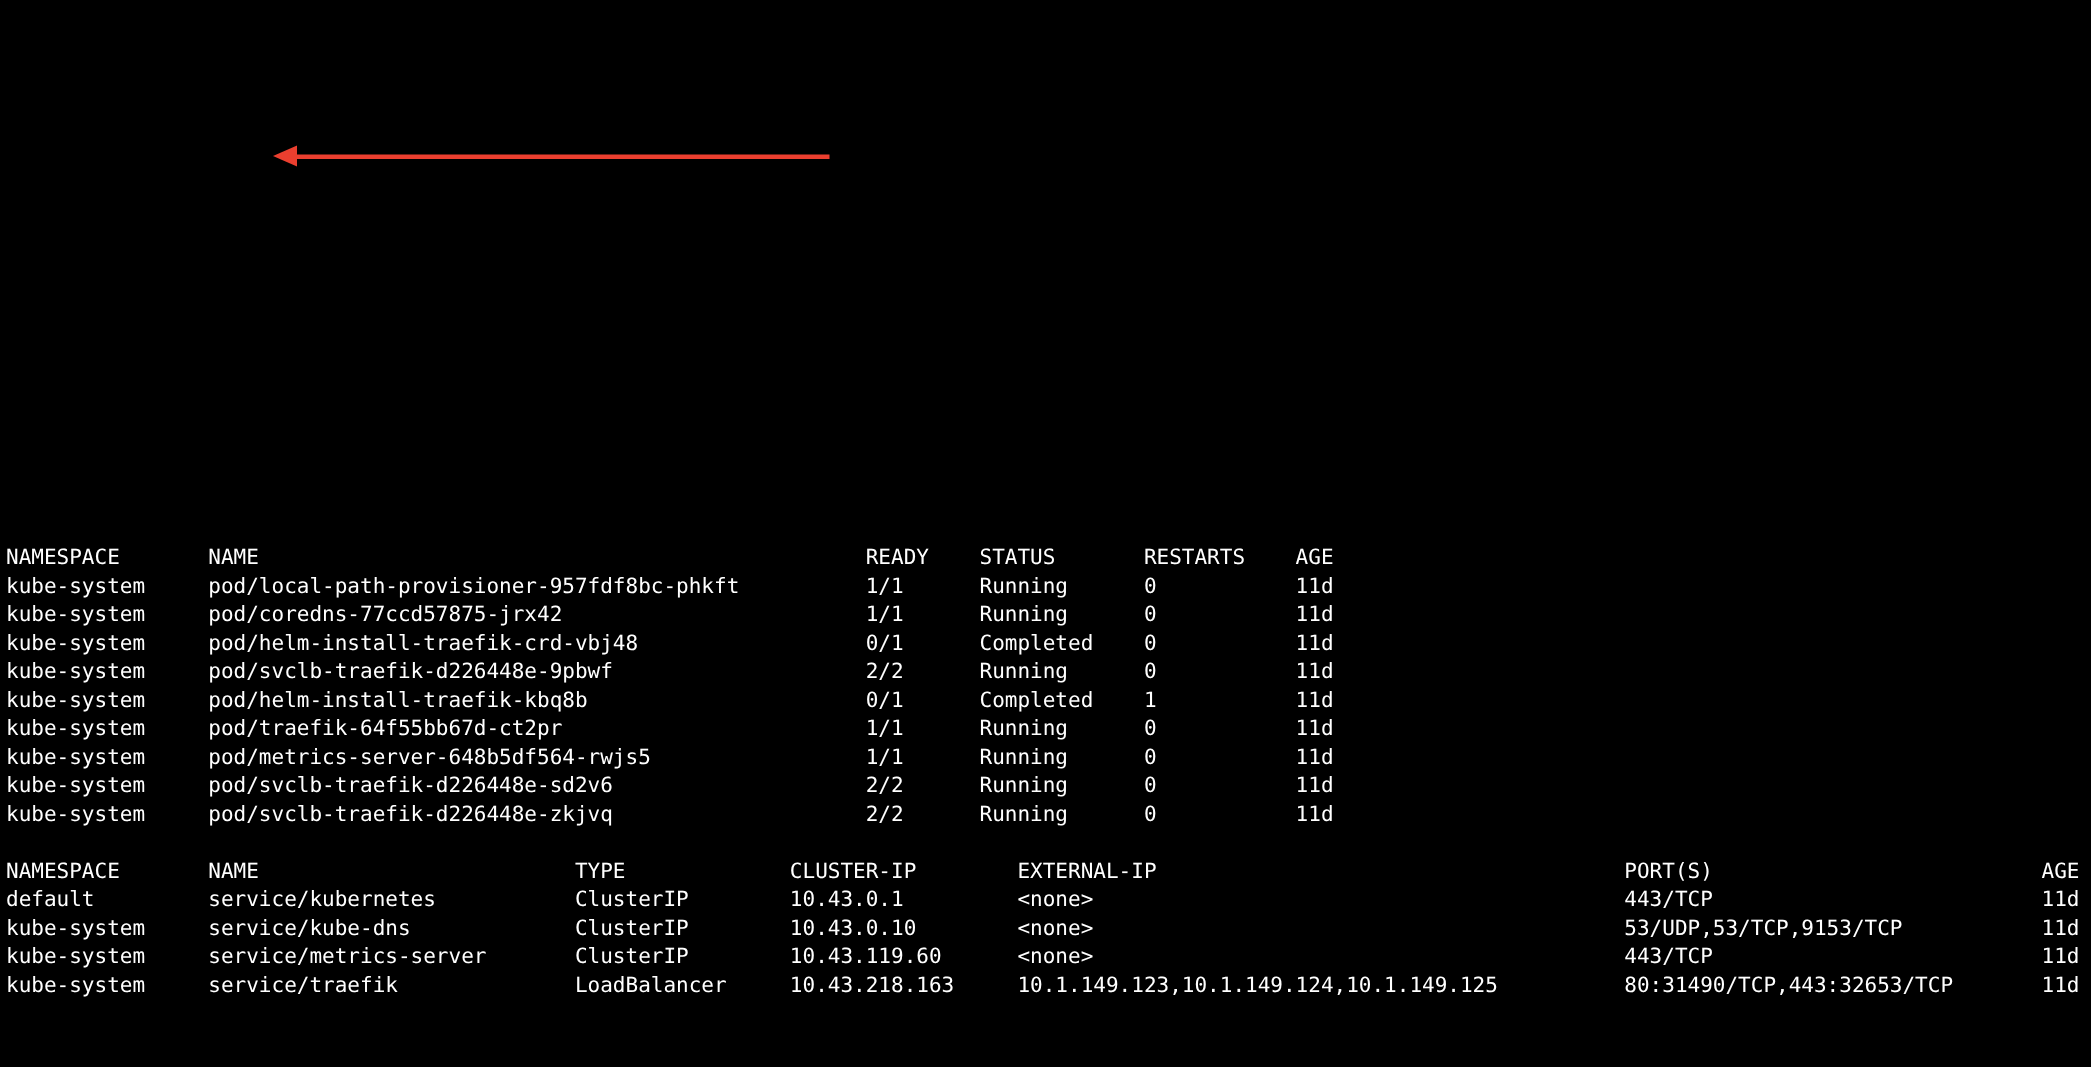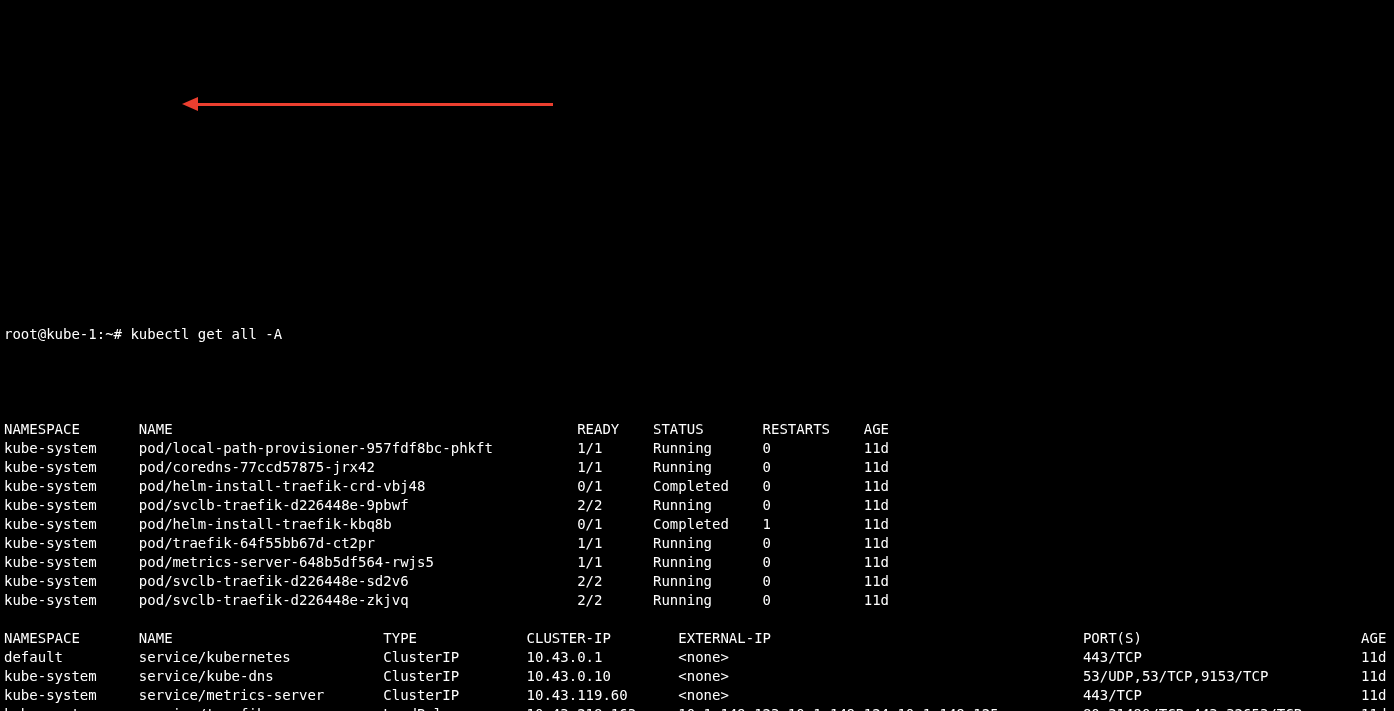--- a/index.html
+++ b/index.html
@@ -45,21 +45,20 @@
 
 <div class="terminal rel">
 
   
   <div>
     <div class="arrow-line"></div>
     <div class="arrow-head"></div>
   </div>
 
   
-  <span class="line"><span>root@kube-1:~# </span><span>kubectl get all -A</span></span>
 
   
   <div id="blocks"><span class="line">NAMESPACE       NAME                                                READY    STATUS       RESTARTS    AGE</span><span class="line">kube-system     pod/local-path-provisioner-957fdf8bc-phkft          1/1      Running      0           11d</span><span class="line">kube-system     pod/coredns-77ccd57875-jrx42                        1/1      Running      0           11d</span><span class="line">kube-system     pod/helm-install-traefik-crd-vbj48                  0/1      Completed    0           11d</span><span class="line">kube-system     pod/svclb-traefik-d226448e-9pbwf                    2/2      Running      0           11d</span><span class="line">kube-system     pod/helm-install-traefik-kbq8b                      0/1      Completed    1           11d</span><span class="line">kube-system     pod/traefik-64f55bb67d-ct2pr                        1/1      Running      0           11d</span><span class="line">kube-system     pod/metrics-server-648b5df564-rwjs5                 1/1      Running      0           11d</span><span class="line">kube-system     pod/svclb-traefik-d226448e-sd2v6                    2/2      Running      0           11d</span><span class="line">kube-system     pod/svclb-traefik-d226448e-zkjvq                    2/2      Running      0           11d</span><span class="line">                                                                                                    </span><span class="line">NAMESPACE       NAME                         TYPE             CLUSTER-IP        EXTERNAL-IP                                     PORT(S)                          AGE</span><span class="line">default         service/kubernetes           ClusterIP        10.43.0.1         &lt;none&gt;                                          443/TCP                          11d</span><span class="line">kube-system     service/kube-dns             ClusterIP        10.43.0.10        &lt;none&gt;                                          53/UDP,53/TCP,9153/TCP           11d</span><span class="line">kube-system     service/metrics-server       ClusterIP        10.43.119.60      &lt;none&gt;                                          443/TCP                          11d</span><span class="line">kube-system     service/traefik              LoadBalancer     10.43.218.163     10.1.149.123,10.1.149.124,10.1.149.125          80:31490/TCP,443:32653/TCP       11d</span></div>
 
   
   
 </div>
 
 
 

